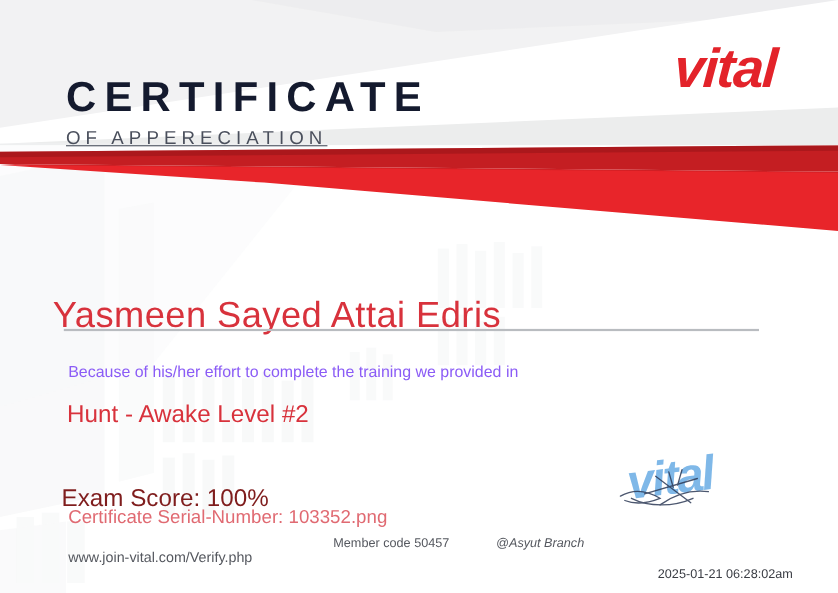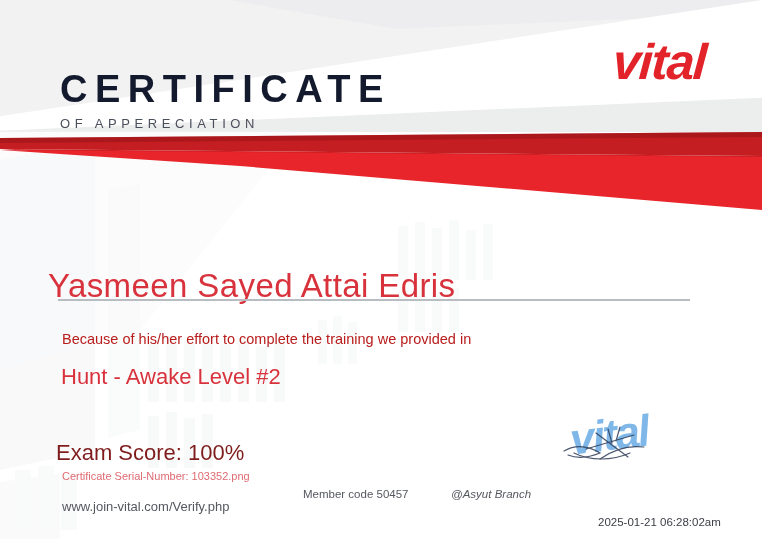--- a/index.html
+++ b/index.html
@@ -61,25 +61,26 @@
   .cert-title {
     font-size: 38px;
     font-weight: bold;
     letter-spacing: 7.5px;
     color: #141a2e;
     line-height: 1;
     white-space: nowrap;
   }
   .cert-sub {
     margin-top: 9px;
-    font-size: 13px;
+    font-size: 17px;
     letter-spacing: 4.6px;
     color: #4a4f5c;
     line-height: 1;
     white-space: nowrap;
+    text-decoration: underline;
   }
 
   
   .brand-logo {
     position: absolute;
     right: 56px; top: 37px;
     z-index: 7;
     font-size: 50px;
     font-weight: bold;
     font-style: italic;
@@ -131,21 +132,21 @@
     position: absolute;
     left: 58px; top: 299px;
     width: 632px; height: 1.5px;
     background: #b9bcc0;
   }
 
   .reason-line {
     position: absolute;
     left: 62px; top: 331px;
     font-size: 14.5px;
-    color: #b91c1c;
+    color: #8b5cf6;
     white-space: nowrap;
   }
   .course-name {
     position: absolute;
     left: 61px; top: 364px;
     font-size: 22px;
     color: #d8323c;
     white-space: nowrap;
   }
   .wish-line {
@@ -166,22 +167,22 @@
     position: absolute;
     left: 56px; top: 440px;
     font-size: 22px;
     color: #7f1d1d;
     white-space: nowrap;
   }
 
   
   .serial-number {
     position: absolute;
-    left: 62px; top: 470px;
-    font-size: 11px;
+    left: 62px; top: 460px;
+    font-size: 17px;
     color: #e06a72;
     white-space: nowrap;
   }
   .verify-url {
     position: absolute;
     left: 62px; top: 499px;
     font-size: 13px;
     color: #55585f;
     white-space: nowrap;
   }

